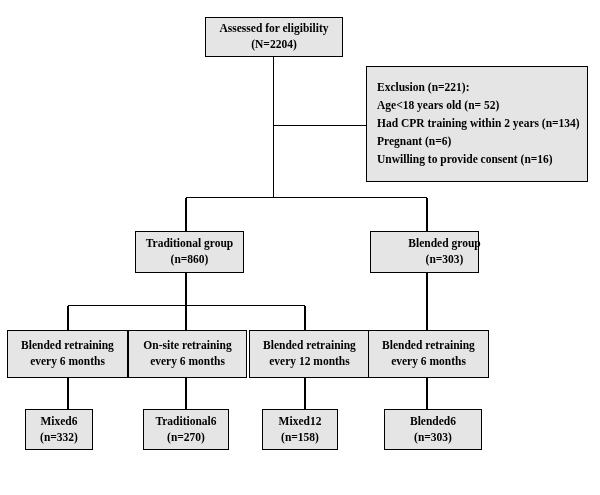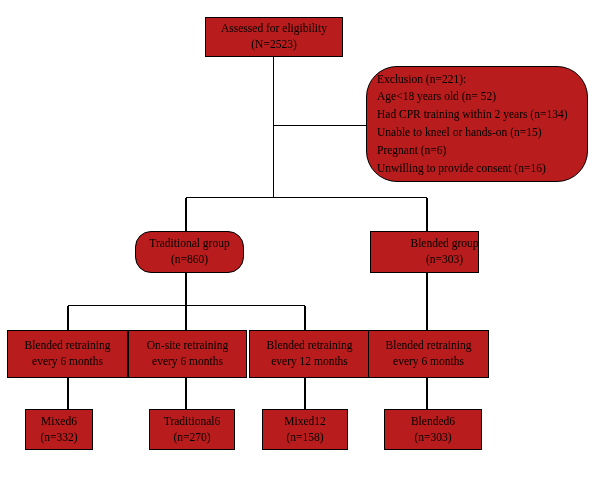--- a/index.html
+++ b/index.html
@@ -28,30 +28,31 @@
   .connector {
     stroke: #000000;
     stroke-width: 1.6;
     fill: none;
     shape-rendering: crispEdges;
   }
   .node {
     position: absolute;
     box-sizing: border-box;
     border: 1.6px solid #000000;
-    background: #b91c1c;
+    background: #e5e5e5;
     display: flex;
     flex-direction: column;
     align-items: center;
     justify-content: center;
     text-align: center;
     font-size: 11.5px;
     line-height: 1.35;
     color: #000000;
     z-index: 2;
+    font-weight: bold;
   }
   .node .line {
     display: block;
     white-space: nowrap;
   }
   .node.left-align {
     align-items: flex-start;
     justify-content: center;
     text-align: left;
     padding: 4px 8px 4px 10px;
@@ -86,33 +87,32 @@
     <path class="connector" d="M 427 273 L 427 330"></path>
 
     <path class="connector" d="M 68 378 L 68 409"></path>
     <path class="connector" d="M 186 378 L 186 409"></path>
     <path class="connector" d="M 305 378 L 305 409"></path>
     <path class="connector" d="M 427 378 L 427 409"></path>
   </svg>
 
   <div class="node" style="left:205px; top:17px; width:138px; height:40px;">
     <span class="line">Assessed for eligibility</span>
-    <span class="line">(N=2523)</span>
+    <span class="line">(N=2204)</span>
   </div>
 
-  <div class="node left-align" style="left:366px; top:66px; width:222px; height:116px;border-radius:31px;">
+  <div class="node left-align" style="left:366px; top:66px; width:222px; height:116px;">
     <span class="line">Exclusion (n=221):</span>
     <span class="line">Age&lt;18 years old (n= 52)</span>
     <span class="line">Had CPR training within 2 years (n=134)</span>
-    <span class="line">Unable to kneel or hands-on (n=15)</span>
     <span class="line">Pregnant (n=6)</span>
     <span class="line">Unwilling to provide consent (n=16)</span>
   </div>
 
-  <div class="node" style="left:135px; top:231px; width:109px; height:42px;border-radius:16px;">
+  <div class="node" style="left:135px; top:231px; width:109px; height:42px;">
     <span class="line">Traditional group</span>
     <span class="line">(n=860)</span>
   </div>
 
   <div class="node" style="left:370px; top:231px; width:109px; height:42px;padding-left:40px;">
     <span class="line">Blended group</span>
     <span class="line">(n=303)</span>
   </div>
 
   <div class="node" style="left:7px; top:330px; width:121px; height:48px;">
@@ -133,26 +133,26 @@
   <div class="node" style="left:368px; top:330px; width:121px; height:48px;">
     <span class="line">Blended retraining</span>
     <span class="line">every 6 months</span>
   </div>
 
   <div class="node" style="left:25px; top:409px; width:68px; height:41px;">
     <span class="line">Mixed6</span>
     <span class="line">(n=332)</span>
   </div>
 
-  <div class="node" style="left:143px; top:409px; width:86px; height:41px;margin-left:6px;">
+  <div class="node" style="left:143px; top:409px; width:86px; height:41px;">
     <span class="line">Traditional6</span>
     <span class="line">(n=270)</span>
   </div>
 
-  <div class="node" style="left:262px; top:409px; width:86px; height:41px;">
+  <div class="node" style="left:262px; top:409px; width:76px; height:41px;">
     <span class="line">Mixed12</span>
     <span class="line">(n=158)</span>
   </div>
 
   <div class="node" style="left:384px; top:409px; width:98px; height:41px;">
     <span class="line">Blended6</span>
     <span class="line">(n=303)</span>
   </div>
 
 </div>

